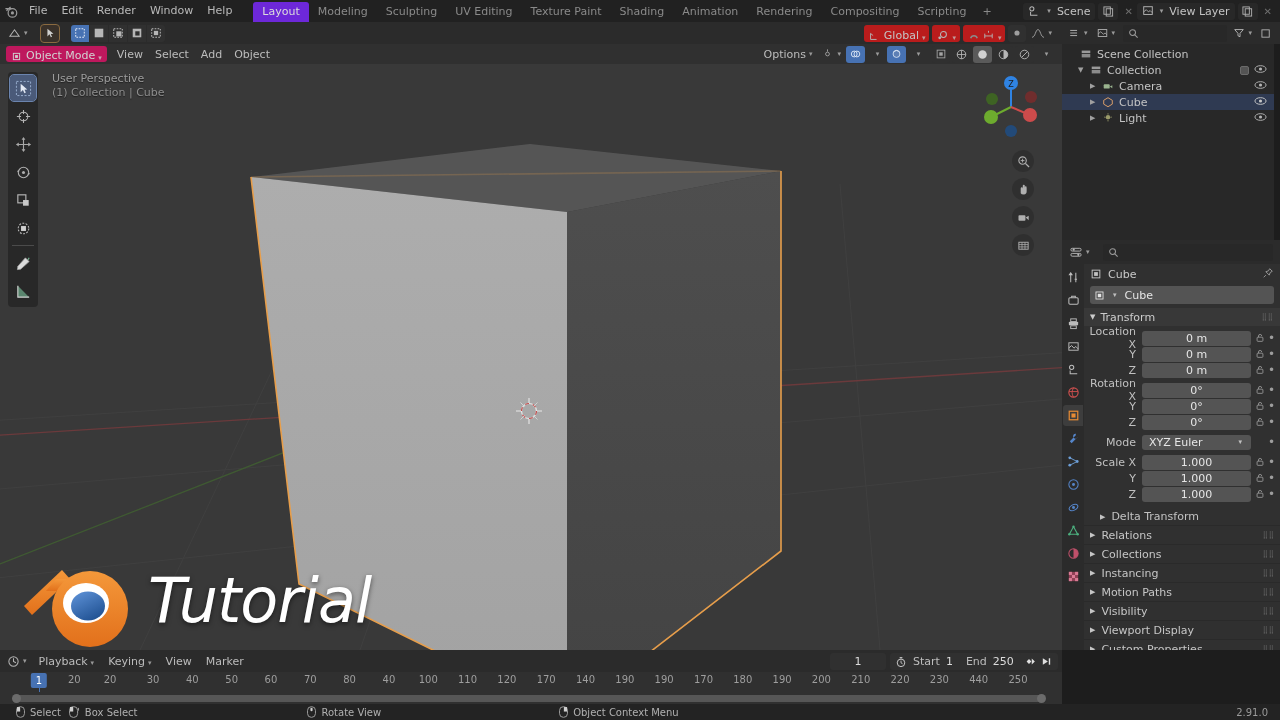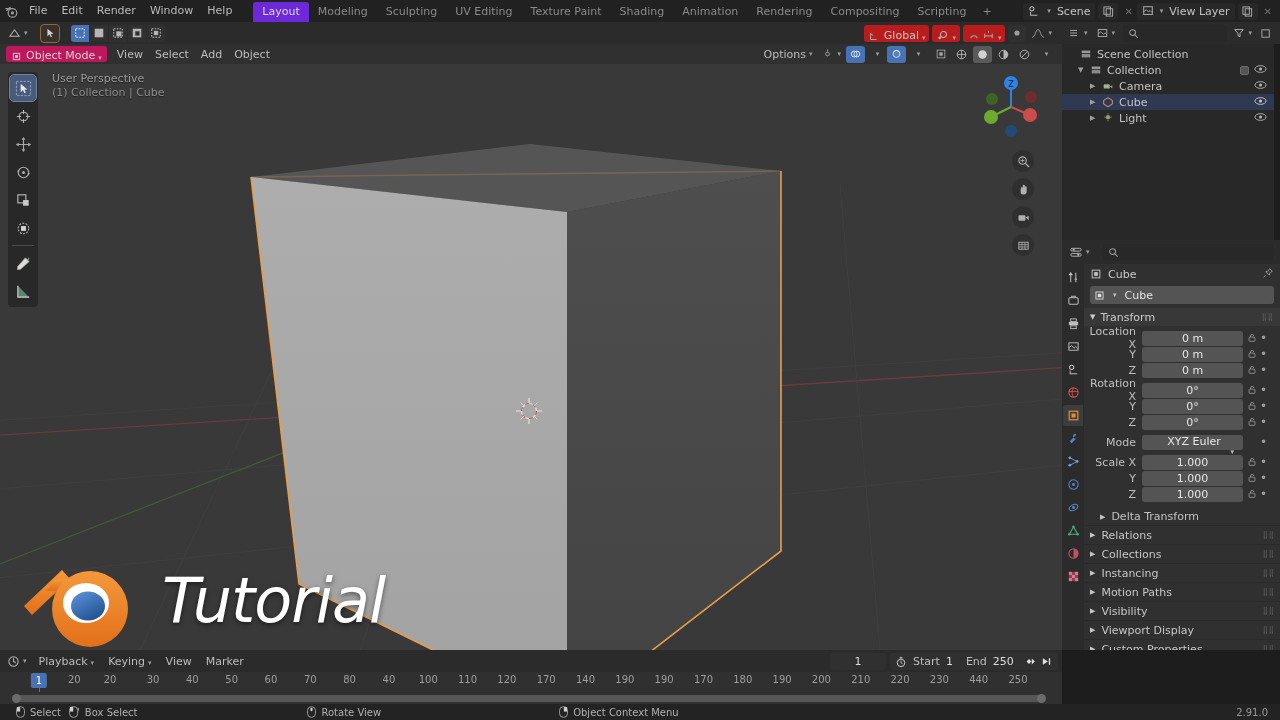--- a/index.html
+++ b/index.html
@@ -208,21 +208,21 @@
   }
   .panel-head .tri { font-size: 7px; margin-right: 5px; }
   .panel-head .grip { margin-left: auto; color: #6d6d6d; letter-spacing: 1px; font-size: 7px; }
   .prop-row { display: flex; align-items: center; height: 16px; margin-bottom: 0; padding-right: 3px; }
   .prop-lbl { width: 58px; text-align: right; padding-right: 6px; color: #c0c0c0; font-size: 11px; }
   .prop-val {
     flex: 1; height: 15px; background: #545454; border-radius: 3px;
     display: flex; align-items: center; justify-content: center;
     color: #e6e6e6; font-size: 11px; margin-right: 3px;
   }
-  .prop-val.drop { justify-content: flex-start; padding-left: 7px; flex-direction: column; }
+  .prop-val.drop { justify-content: flex-start; padding-left: 7px; }
   .prop-val.drop .caret { margin-left: auto; margin-right: 5px; }
   .lock { width: 12px; display: flex; align-items: center; justify-content: center; color: #9d9d9d; }
   .dot { width: 11px; text-align: center; color: #9d9d9d; font-size: 12px; line-height: 10px; }
   .sub-panel { display: flex; align-items: center; height: 17px; padding-left: 16px; color: #c2c2c2; font-size: 11px; }
   .sub-panel .tri { font-size: 7px; margin-right: 6px; }
   .closed-panel {
     display: flex; align-items: center; height: 19px; padding-left: 6px;
     color: #c6c6c6; font-size: 11px; border-top: 1px solid #2a2a2a;
   }
   .closed-panel .tri { font-size: 7px; margin-right: 6px; }
@@ -245,21 +245,21 @@
     font-family: "DejaVu Sans", "Liberation Sans", sans-serif;
     text-shadow: 0 2px 6px rgba(0,0,0,.55);
     pointer-events: none; white-space: nowrap;
   }
   .brand {
     position: absolute; left: 18px; top: 545px; display: flex; align-items: center;
     pointer-events: none;
   }
   .brand-word {
     font-style: italic; font-weight: 300; font-size: 62px; color: #fff;
-    margin-left: 14px; letter-spacing: -1px;
+    letter-spacing: -1px;
     text-shadow: 0 2px 5px rgba(0,0,0,.5);
   }
 </style>
 </head>
 <body>
 
 <div id="app">
 
   <div class="topbar">
     <div class="blender-logo-sm">
@@ -1012,21 +1012,21 @@
       <span class="caret" style="margin-right:8px">▾</span>
       <span>Cube</span>
     </div>
 
     <div class="panel-head">
       <span class="tri">▼</span>
       <span>Transform</span>
       <span class="grip">⣿⣿</span>
     </div>
 
-    <div style="padding:3px 8px 0 0">
+    <div style="padding:3px 0 0 0">
       <div class="prop-row">
         <span class="prop-lbl">Location X</span>
         <span class="prop-val">0 m</span>
         <span class="lock">
           <svg width="10" height="10" viewBox="0 0 12 12">
               <rect x="2.5" y="5" width="7" height="5" rx="1" fill="none" stroke="#9d9d9d" stroke-width="1"></rect>
               <path d="M4.2 5 L4.2 3.6 A1.9 1.9 0 0 1 8 3.6" fill="none" stroke="#9d9d9d" stroke-width="1"></path>
             </svg>
         </span>
         <span class="dot">•</span>

